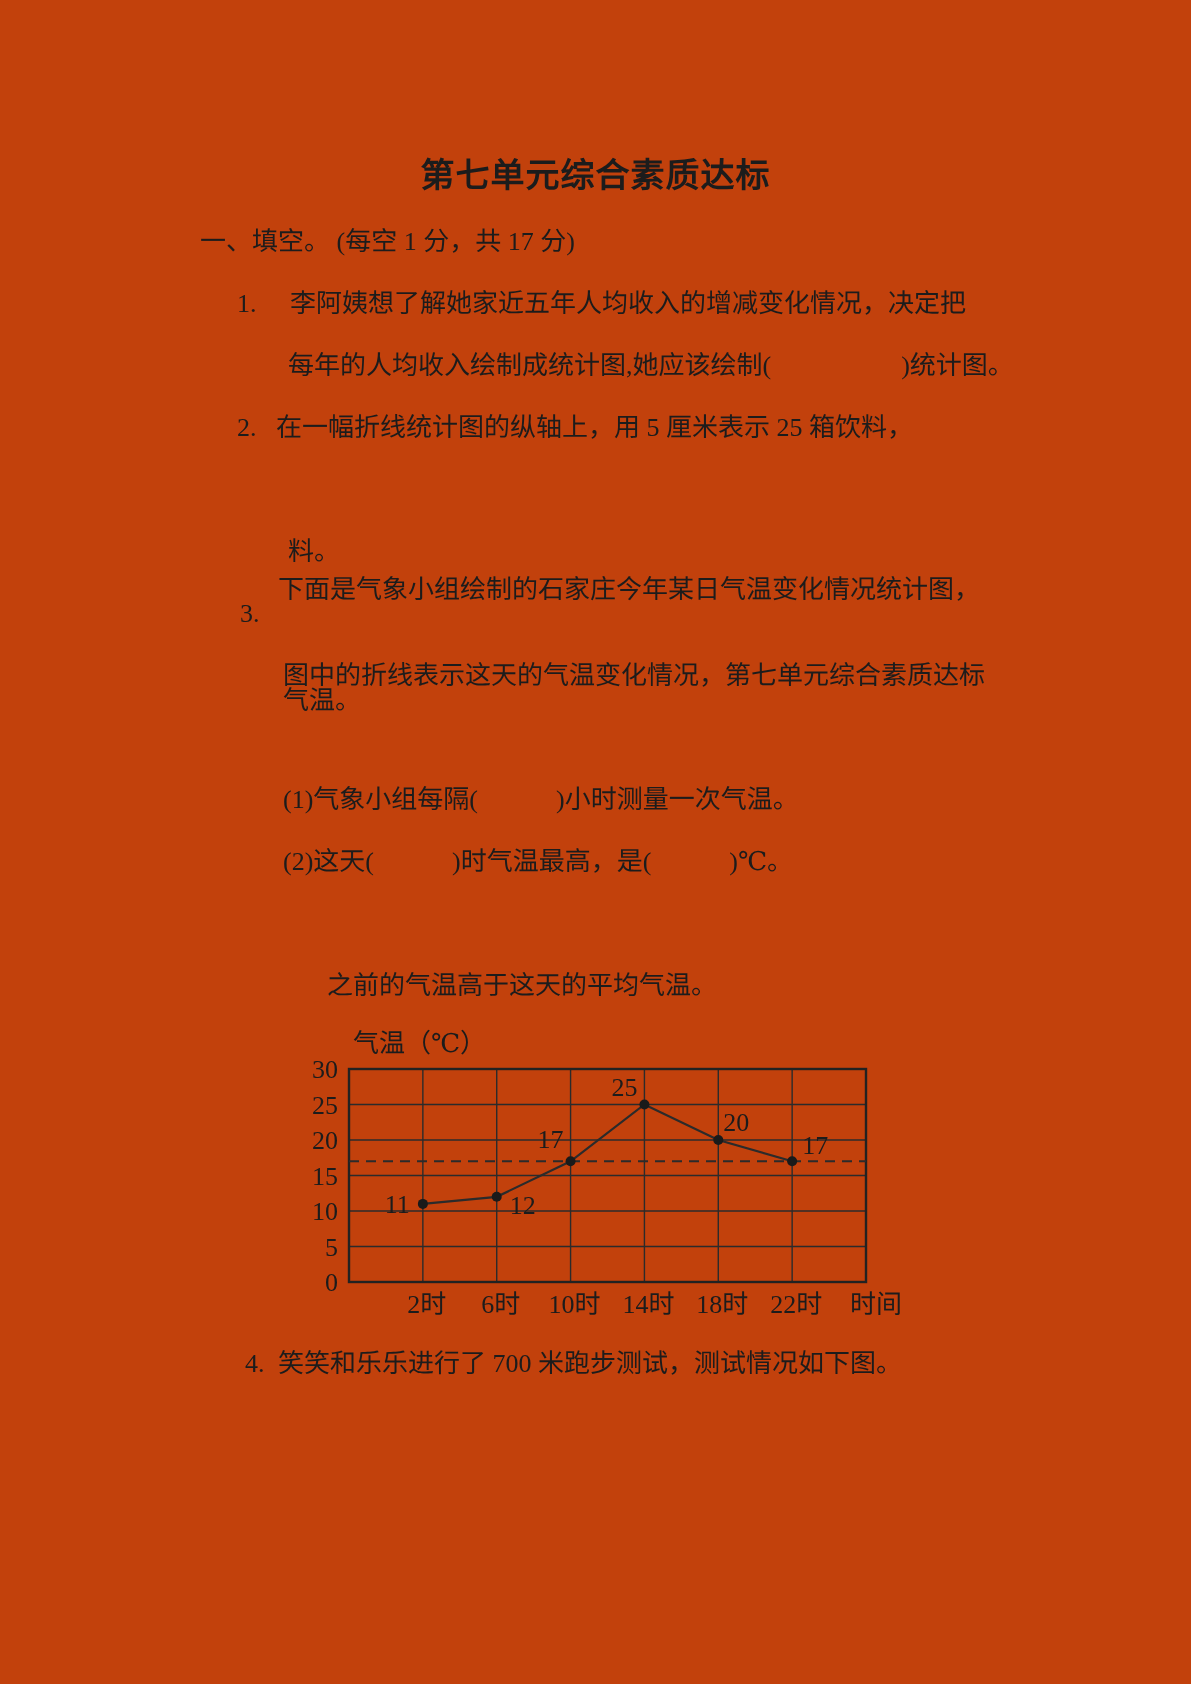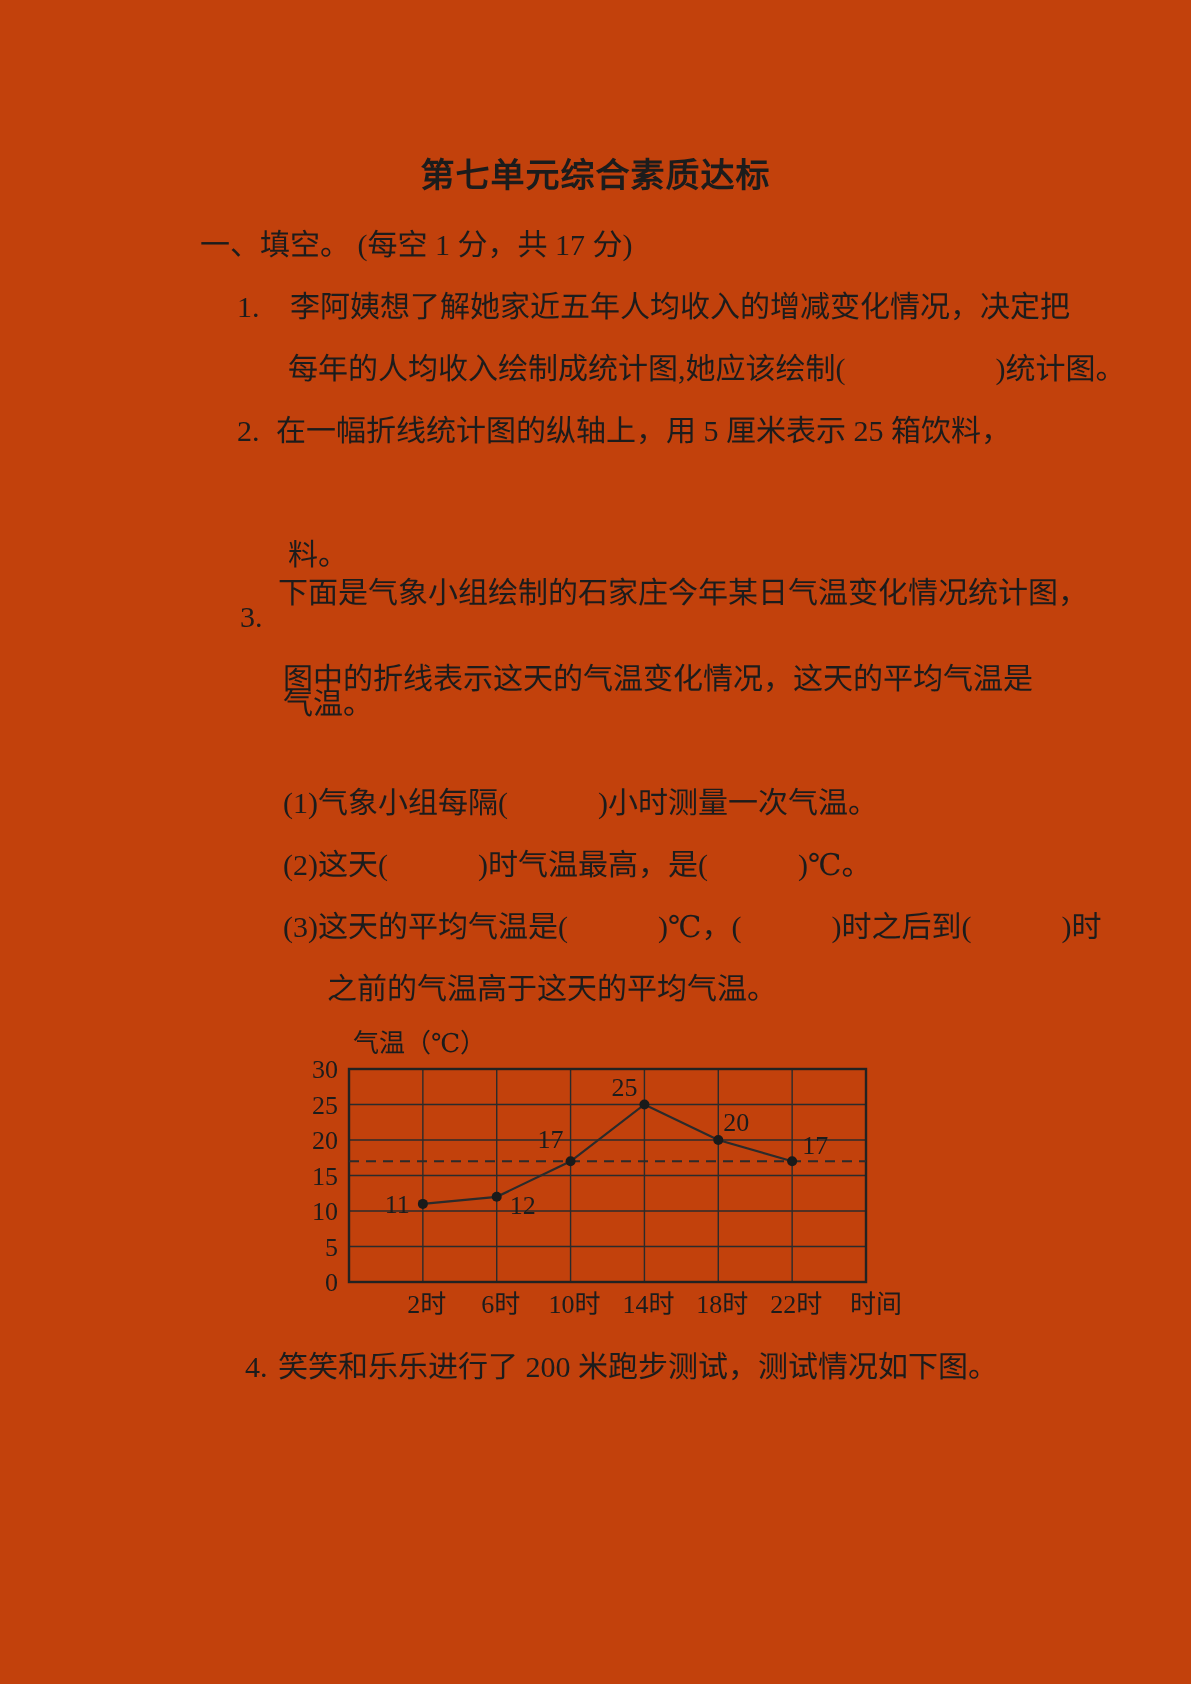--- a/index.html
+++ b/index.html
@@ -17,21 +17,21 @@
     left: 0; right: 0;
     text-align: center;
     font-family: "Liberation Sans", "DejaVu Sans", sans-serif;
     font-weight: 700;
     font-size: 34px;
     line-height: 1.1;
     letter-spacing: 1px;
   }
   .ln {
     position: absolute;
-    font-size: 30px;
+    font-size: 26px;
     line-height: 1.25;
     white-space: pre;
   }
   .chart-title {
     position: absolute;
     font-size: 26px;
     white-space: pre;
   }
   svg.chart { position: absolute; }
   svg.chart text {
@@ -52,25 +52,24 @@
   <div class="ln" style="left:237px; top:288px">1.</div>
   <div class="ln" style="left:290px; top:288px">李阿姨想了解她家近五年人均收入的增减变化情况，决定把</div>
   <div class="ln" style="left:288px; top:350px">每年的人均收入绘制成统计图,她应该绘制(　　　　　)统计图。</div>
 
   <div class="ln" style="left:237px; top:412px">2.</div>
   <div class="ln" style="left:276px; top:412px">在一幅折线统计图的纵轴上，用 5 厘米表示 25 箱饮料，</div>
   <div class="ln" style="left:288px; top:536px">料。</div>
 
   <div class="ln" style="left:240px; top:598px">3.</div>
   <div class="ln" style="left:278px; top:574px">下面是气象小组绘制的石家庄今年某日气温变化情况统计图，</div>
-  <div class="ln" style="left:283px; top:660px">图中的折线表示这天的气温变化情况，这天的平均气温是</div>
+  <div class="ln" style="left:283px; top:660px">图中的折线表示这天的气温变化情况，第七单元综合素质达标</div>
   <div class="ln" style="left:283px; top:685px">气温。</div>
   <div class="ln" style="left:283px; top:784px">(1)气象小组每隔(　　　)小时测量一次气温。</div>
   <div class="ln" style="left:283px; top:846px">(2)这天(　　　)时气温最高，是(　　　)℃。</div>
-  <div class="ln" style="left:283px; top:908px">(3)这天的平均气温是(　　　)℃，(　　　)时之后到(　　　)时</div>
   <div class="ln" style="left:327px; top:970px">之前的气温高于这天的平均气温。</div>
 
   <div class="chart-title" style="left:353px; top:1022px">气温（℃）</div>
   <svg class="chart" style="left:280px; top:1015px" width="660" height="320" viewBox="0 0 660 320">
       <line x1="69" y1="267" x2="586" y2="267" stroke="#2b2b2b" stroke-width="1.4"></line>
       <text x="58" y="276" text-anchor="end">0</text>
       <line x1="69" y1="231.5" x2="586" y2="231.5" stroke="#2b2b2b" stroke-width="1.4"></line>
       <text x="58" y="240.5" text-anchor="end">5</text>
       <line x1="69" y1="196" x2="586" y2="196" stroke="#2b2b2b" stroke-width="1.4"></line>
       <text x="58" y="205" text-anchor="end">10</text>
@@ -106,15 +105,15 @@
       <circle cx="512.1428571428571" cy="146.3" r="5" fill="#1a1a1a"></circle>
       <text x="129.85714285714286" y="197.9" text-anchor="end">11</text>
       <text x="229.71428571428572" y="198.8" text-anchor="start">12</text>
       <text x="283.57142857142856" y="133.3" text-anchor="end">17</text>
       <text x="357.42857142857144" y="80.5" text-anchor="end">25</text>
       <text x="443.2857142857143" y="116" text-anchor="start">20</text>
       <text x="522.1428571428571" y="139.3" text-anchor="start">17</text>
     </svg>
 
   <div class="ln" style="left:245px; top:1348px">4.</div>
-  <div class="ln" style="left:278px; top:1348px">笑笑和乐乐进行了 200 米跑步测试，测试情况如下图。</div>
+  <div class="ln" style="left:278px; top:1348px">笑笑和乐乐进行了 700 米跑步测试，测试情况如下图。</div>
 
 </div>
 
 </body></html>

